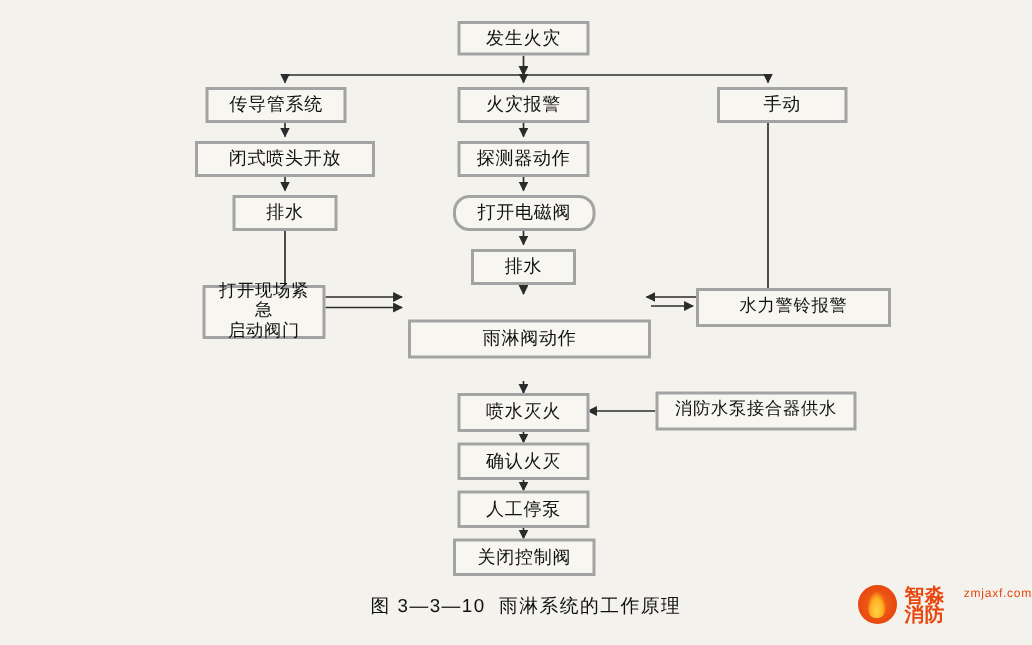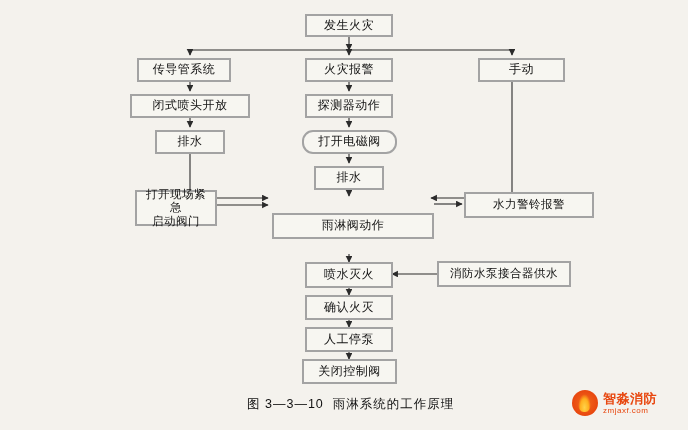--- a/index.html
+++ b/index.html
@@ -47,21 +47,21 @@
     position:relative;
     flex:none;
   }
   .logo .mark:before{
     content:"";
     position:absolute;left:6px;top:4px;width:13px;height:18px;
     background:
       radial-gradient(ellipse at 50% 75%,#ffd24a 0%,#ffb01f 45%,rgba(255,176,31,0) 70%);
     border-radius:50% 50% 45% 45%;
   }
-  .logo .txt{display:flex;flex-direction:column;line-height:1;}
+  .logo .txt{display:flex;line-height:1;}
   .logo .txt .t1{font-size:13px;color:#e8470f;font-weight:bold;letter-spacing:0.5px;}
   .logo .txt .t2{font-size:8px;color:#e8470f;letter-spacing:0.5px;margin-top:2px;}
 </style>
 </head>
 <body>
 
 <div id="stage">
 
   <svg id="wires" viewBox="0 0 688 430">
     <defs>

